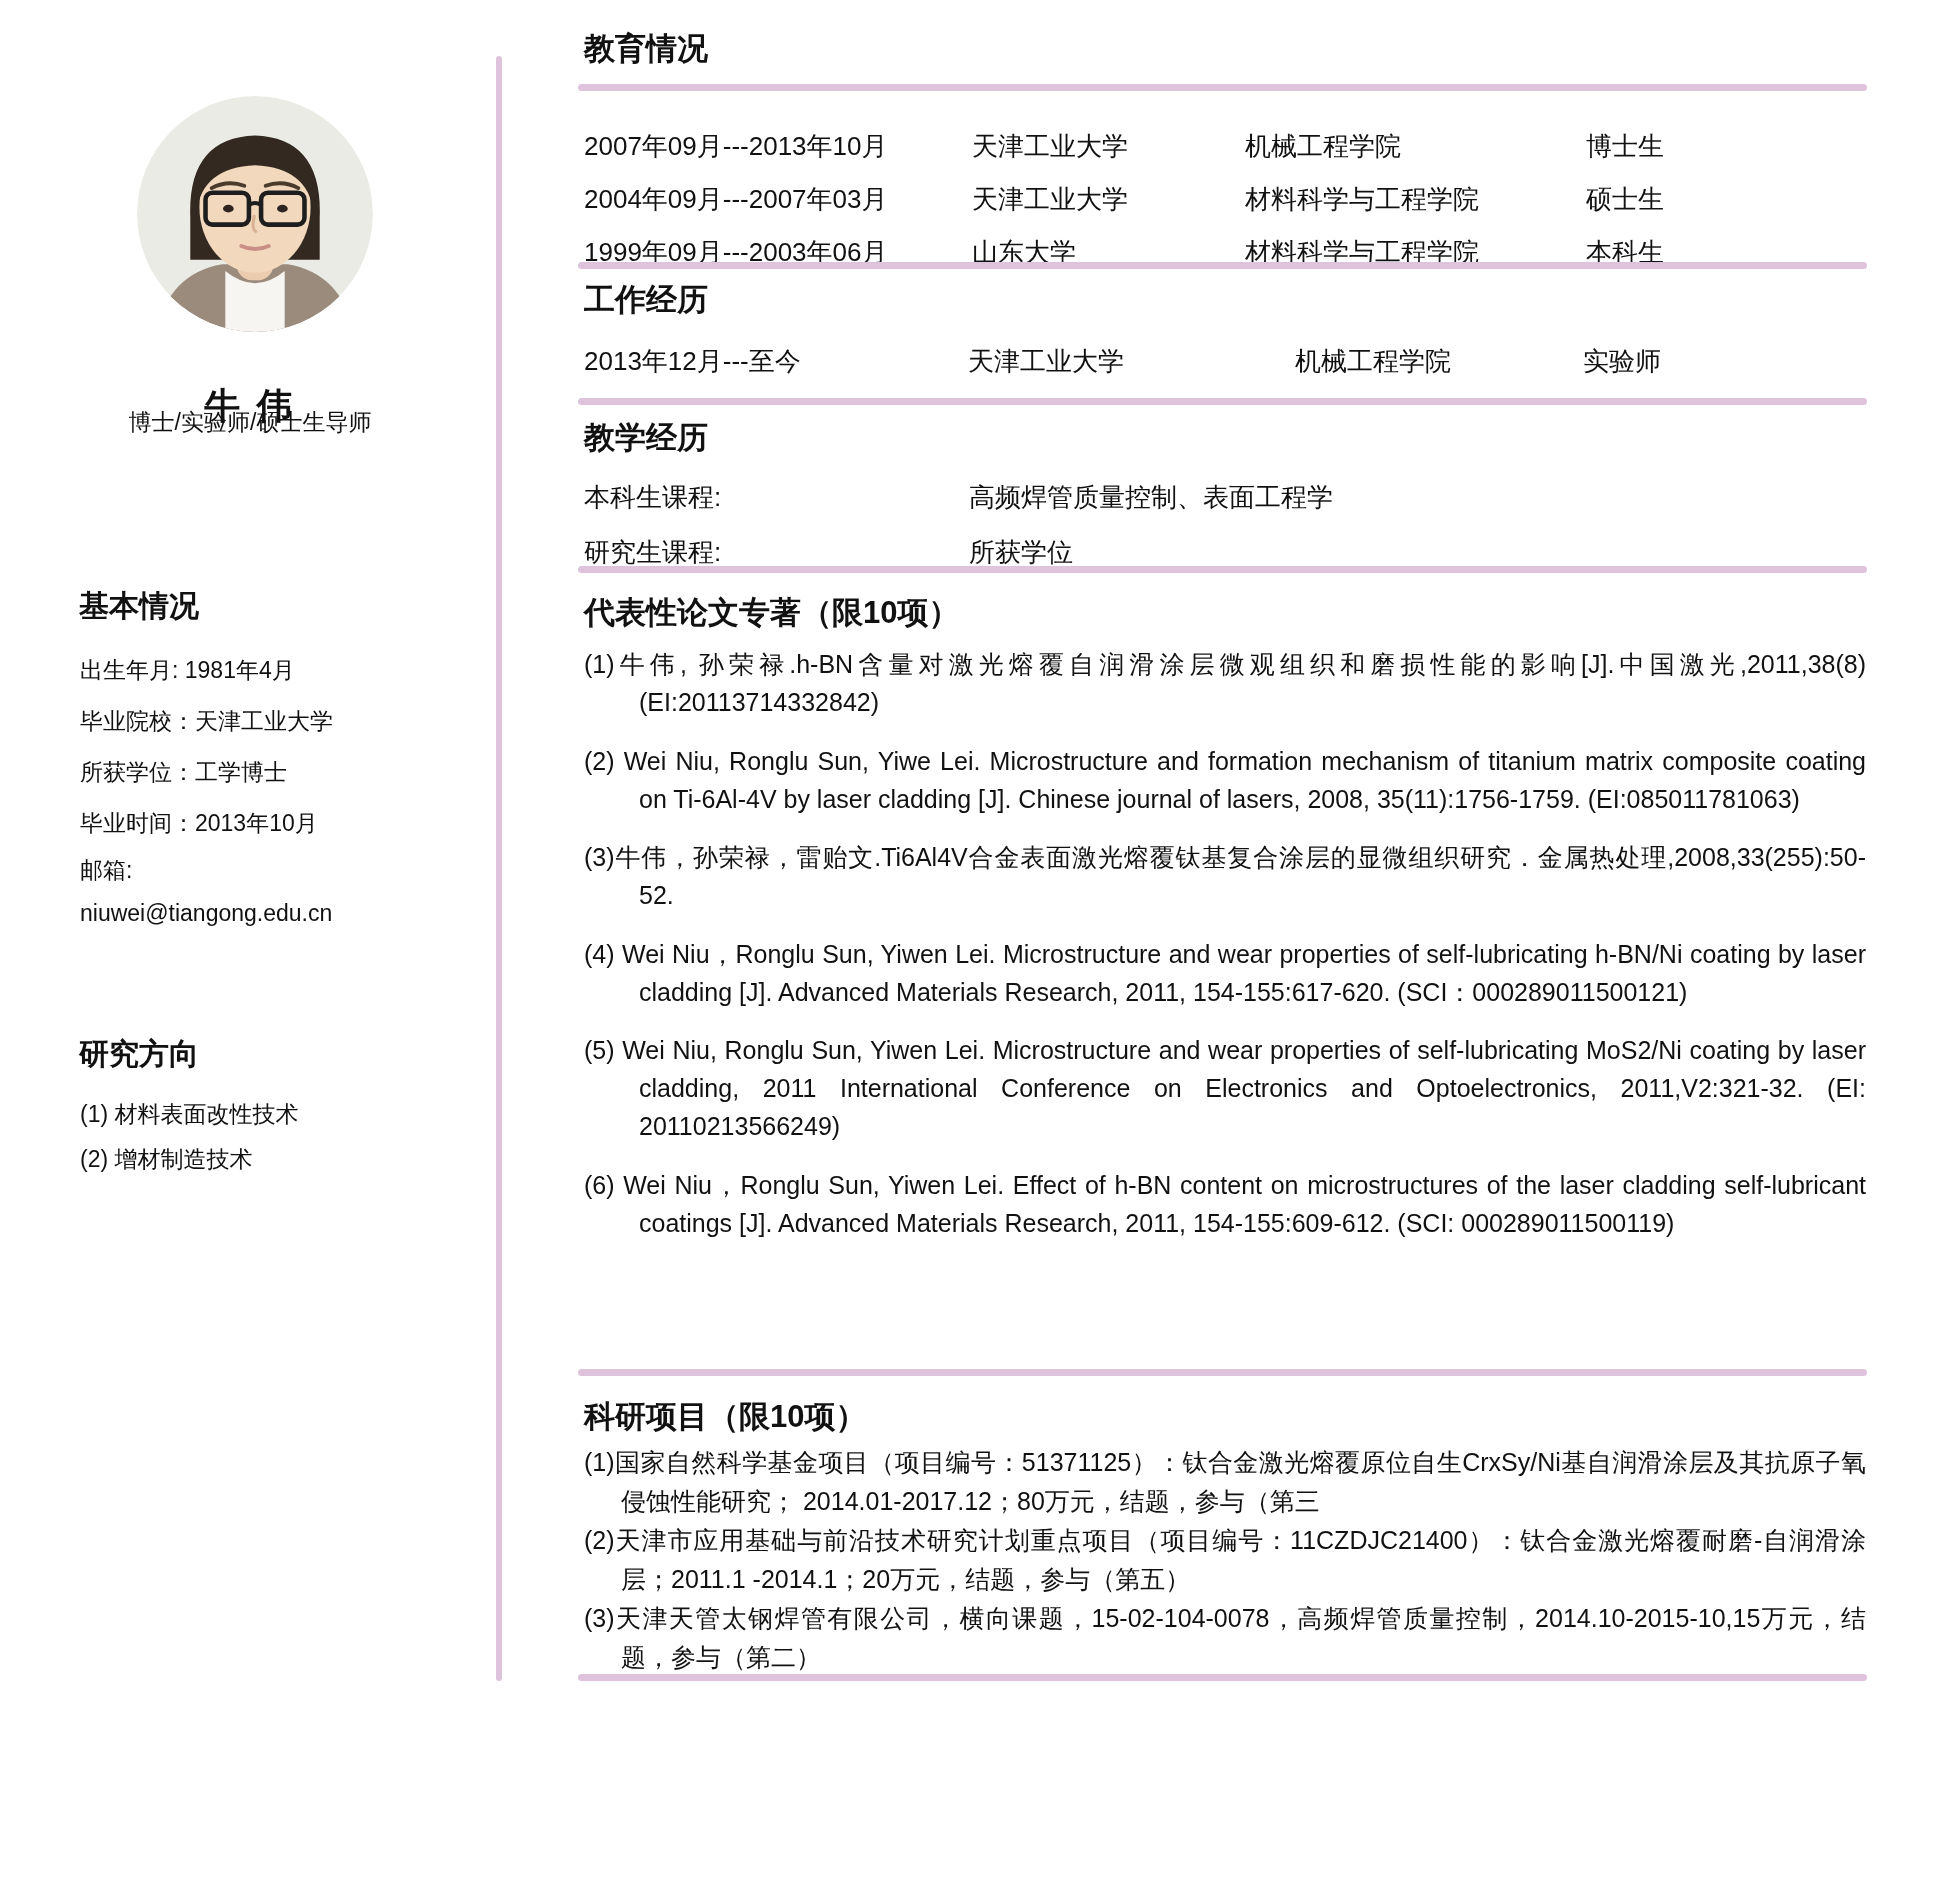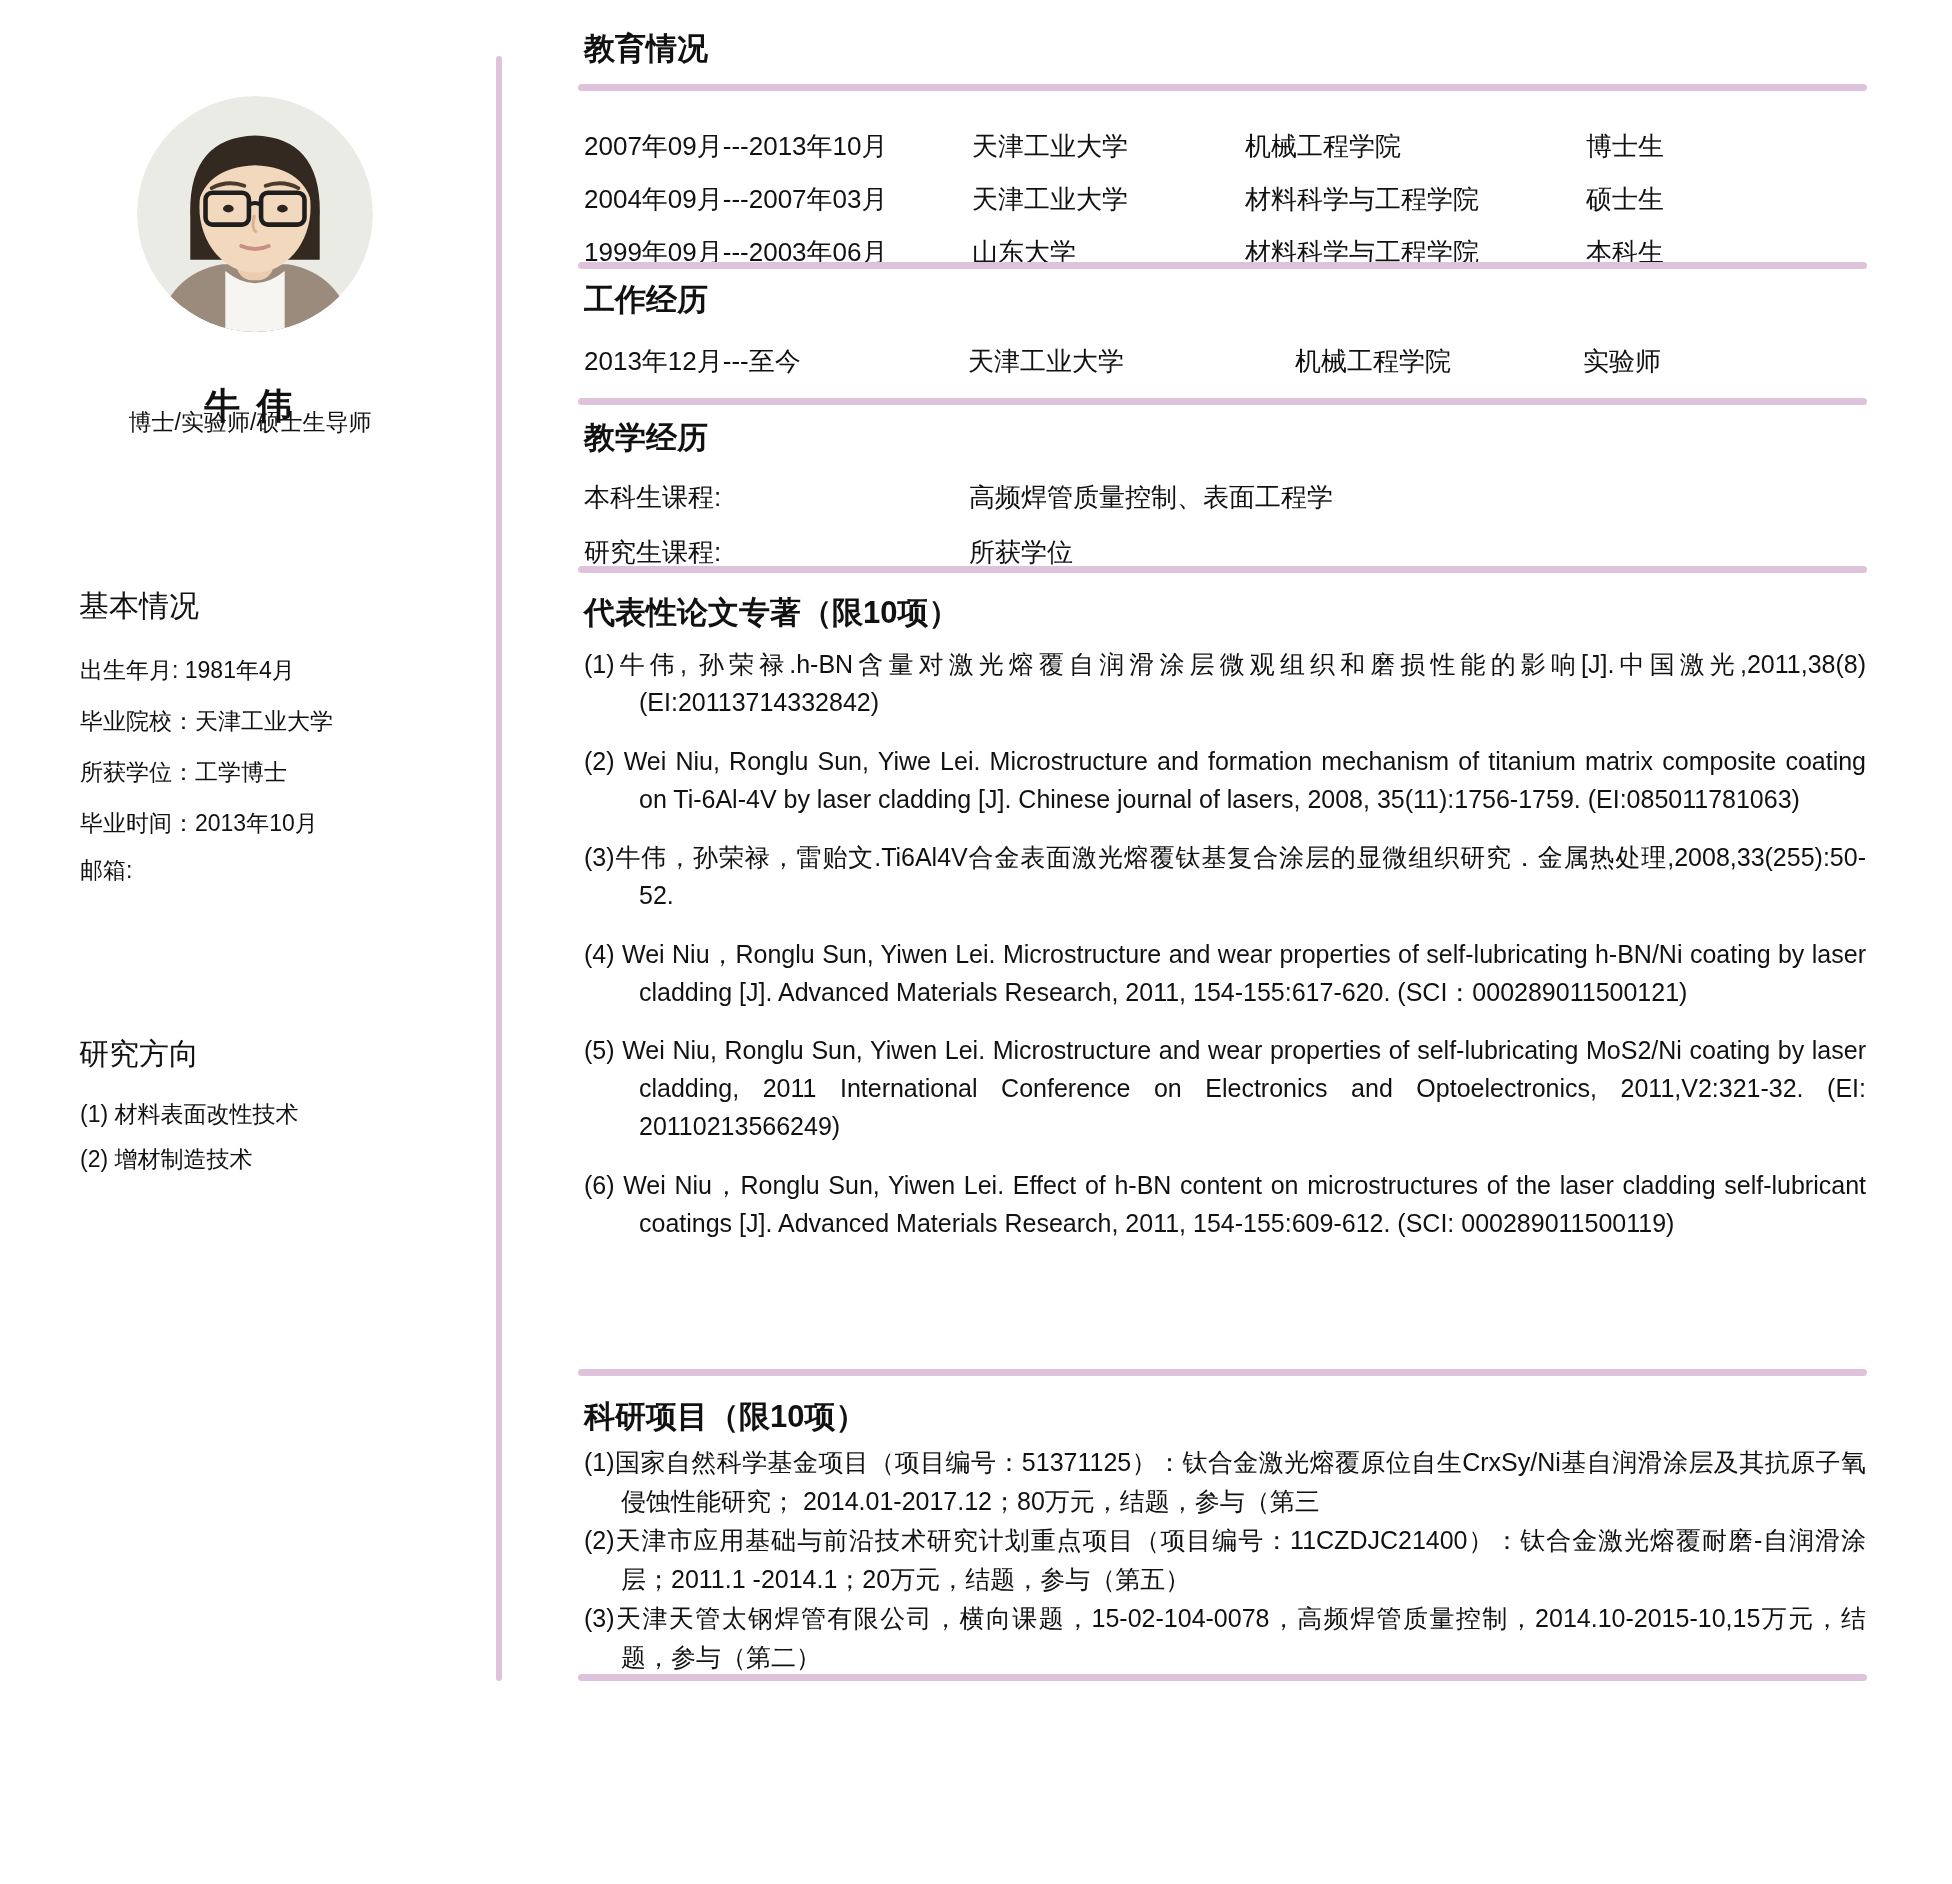--- a/index.html
+++ b/index.html
@@ -11,21 +11,21 @@
   
   .sidebar { position: absolute; left: 0; top: 0; width: 500px; height: 100%; }
   .photo { position: absolute; left: 137px; top: 96px; width: 236px; height: 236px;
            border-radius: 50%; overflow: hidden; }
   .photo svg { display: block; width: 100%; height: 100%; }
   .person-name { position: absolute; left: 0; top: 352px; width: 500px; text-align: center;
                  font-size: 36px; font-weight: bold; letter-spacing: 3.1px; margin-top: 30px; }
   .person-sub { position: absolute; left: 0; width: 500px; text-align: center; font-size: 23px; }
   .sub1 { top: 407px; }
   .sub2 { top: 452px; }
-  .side-heading { position: absolute; left: 79px; font-size: 30px; font-weight: normal; }
+  .side-heading { position: absolute; left: 79px; font-size: 30px; font-weight: bold; }
   .h-basic { top: 586px; }
   .h-research { top: 1034px; }
   .info-list { position: absolute; left: 80px; top: 645px; width: 412px;
                font-size: 23px; line-height: 51px; }
   .info-list .email-line { line-height: 43px; }
   .research-list { position: absolute; left: 80px; top: 1092px; width: 412px;
                    font-size: 23px; line-height: 45px; }
 
   
   .vline { position: absolute; left: 496px; top: 56px; width: 6.1px; height: 1625px;
@@ -105,20 +105,21 @@
     <div class="person-name">牛 伟</div>
     <div class="person-sub sub1">博士/实验师/硕士生导师</div>
 
     <div class="side-heading h-basic">基本情况</div>
     <div class="info-list">
       <div>出生年月: 1981年4月</div>
       <div>毕业院校：天津工业大学</div>
       <div>所获学位：工学博士</div>
       <div>毕业时间：2013年10月</div>
       <div class="email-line">邮箱:</div>
+      <div class="email-line">niuwei@tiangong.edu.cn</div>
     </div>
 
     <div class="side-heading h-research">研究方向</div>
     <div class="research-list">
       <div>(1) 材料表面改性技术</div>
       <div>(2) 增材制造技术</div>
     </div>
   </div>
 
   <div class="vline"></div>

